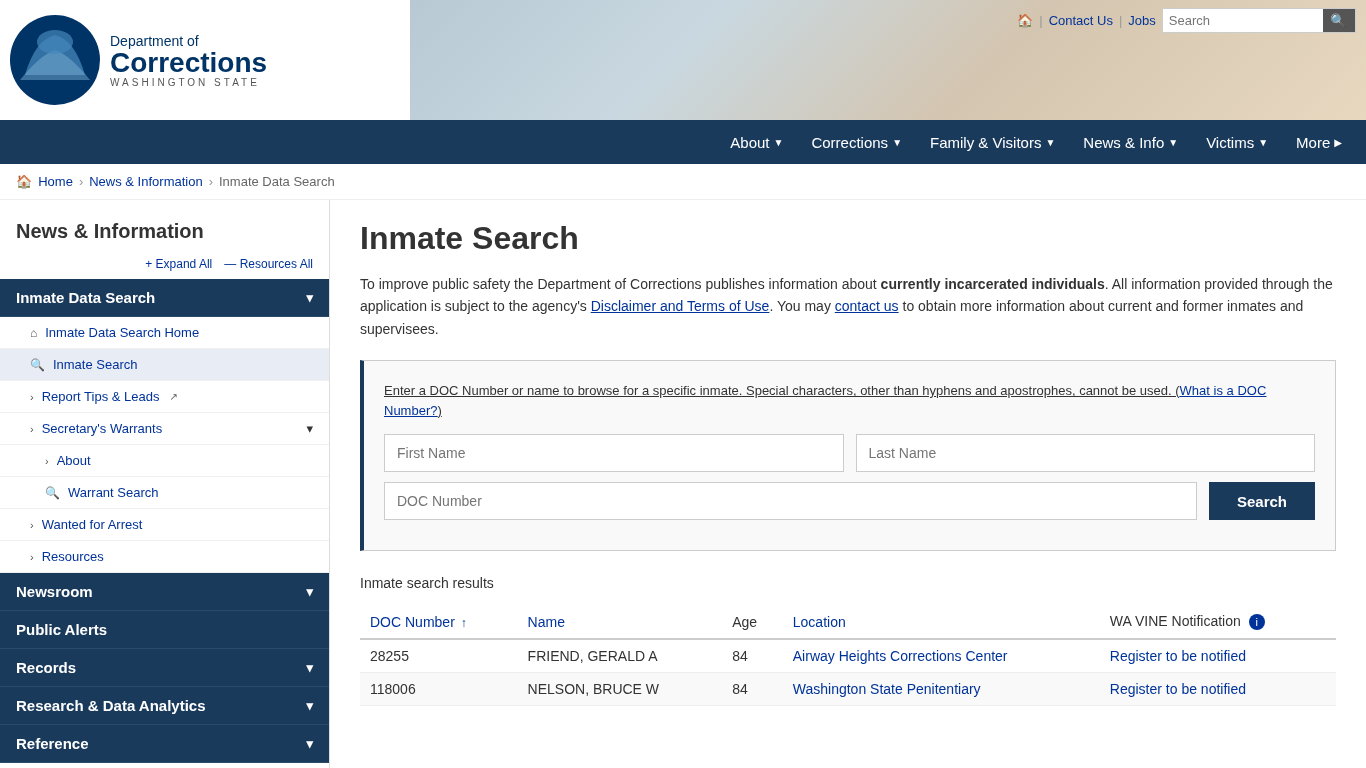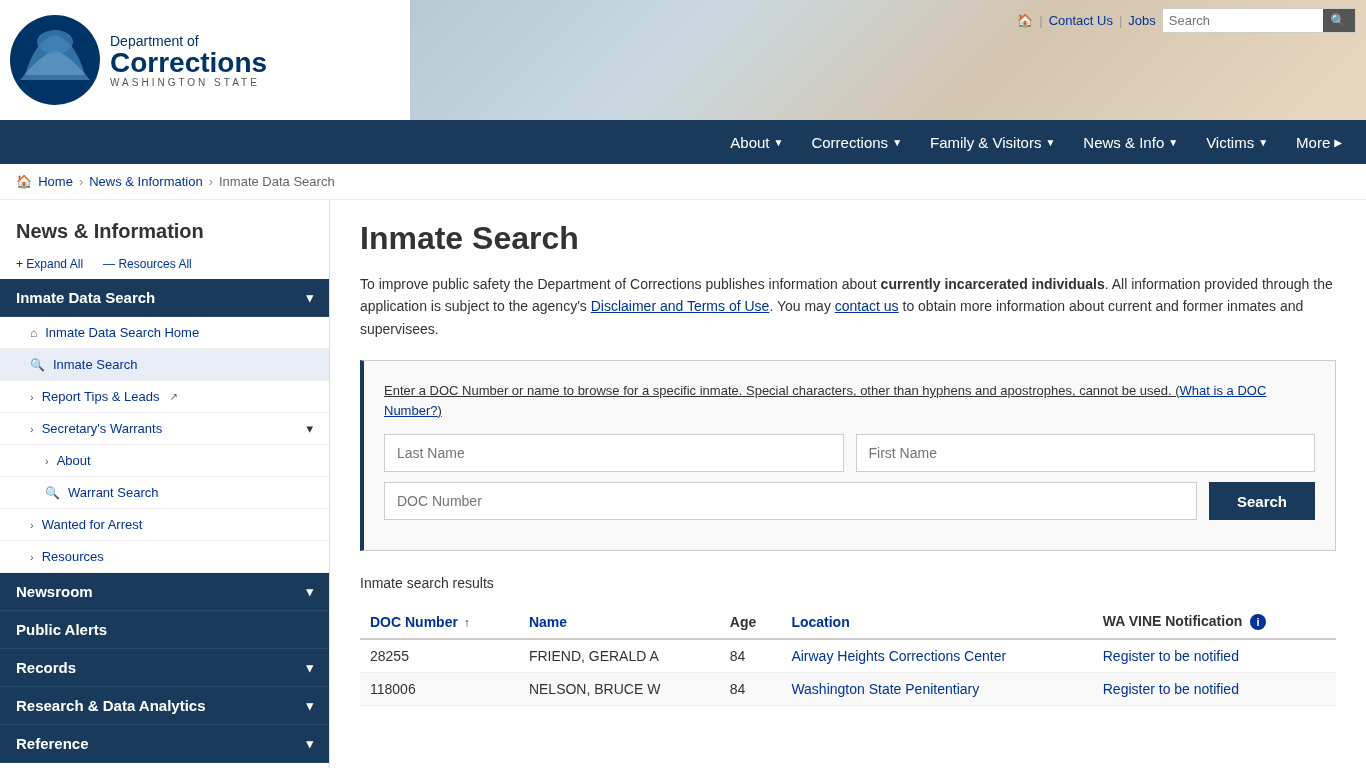--- a/index.html
+++ b/index.html
@@ -131,21 +131,22 @@
       padding: 10px 0;
     }
     .sidebar-title {
       font-size: 20px;
       font-weight: bold;
       color: #333;
       padding: 10px 16px 14px;
     }
     .sidebar-controls {
       display: flex;
-      gap: 20px;
+      justify-content: flex-end;
+      gap: 12px;
       padding: 0 16px 8px;
       font-size: 12px;
     }
     .sidebar-controls a { color: #003399; text-decoration: none; cursor: pointer; }
 
     .sidebar-menu-item {
       background: #1a3a5c;
       color: #fff;
       padding: 10px 16px;
       font-size: 15px;
@@ -248,21 +249,21 @@
 
     table {
       width: 100%;
       border-collapse: collapse;
       font-size: 14px;
     }
     table th {
       text-align: left;
       padding: 8px 10px;
       border-bottom: 2px solid #ccc;
-      font-weight: bold;
+      font-weight: normal;
       color: #333;
     }
     table th a {
       color: #003399;
       text-decoration: none;
     }
     table td {
       padding: 8px 10px;
       border-bottom: 1px solid #eee;
       vertical-align: top;
@@ -427,22 +428,22 @@
 
     <p class="intro-text">
       <span>To improve public safety the Department of Corrections publishes information about </span><strong>currently incarcerated individuals</strong><span>. All information provided through the application is subject to the agency's </span><a href="#">Disclaimer and Terms of Use</a><span>. You may </span><a href="#">contact us</a><span> to obtain more information about current and former inmates and supervisees.</span>
     </p>
 
     <div class="search-form-box">
       <p class="search-form-desc">
         <span>Enter a DOC Number or name to browse for a specific inmate. Special characters, other than hyphens and apostrophes, cannot be used. (</span><a href="#">What is a DOC Number?</a><span>)</span>
       </p>
       <div class="form-row">
+        <input type="text" class="form-input" placeholder="First Name" style="">
         <input type="text" class="form-input" placeholder="Last Name" style="">
-        <input type="text" class="form-input" placeholder="First Name" style="">
       </div>
       <div class="form-row">
         <input type="text" class="form-input" placeholder="DOC Number" style="">
         <button class="search-btn">Search</button>
       </div>
     </div>
 
     <div class="results-title">Inmate search results</div>
 
     <table>

